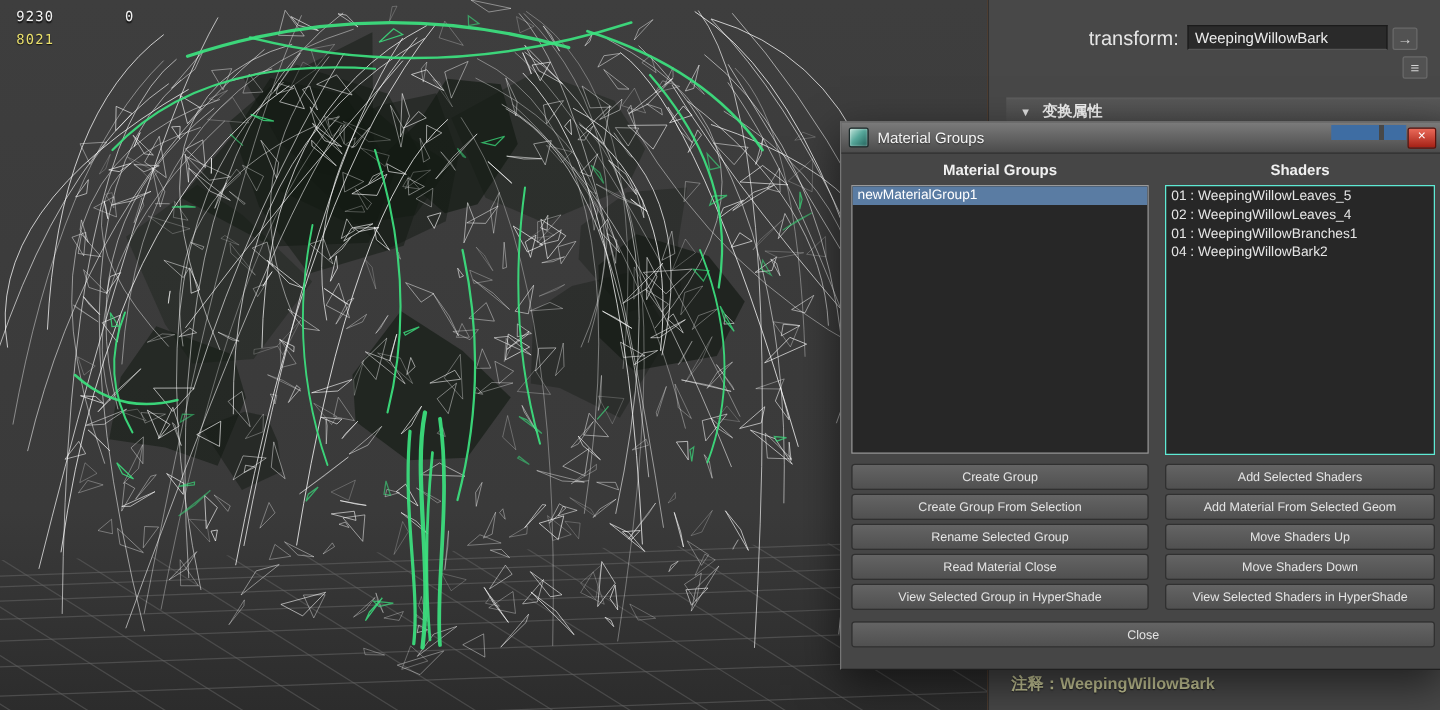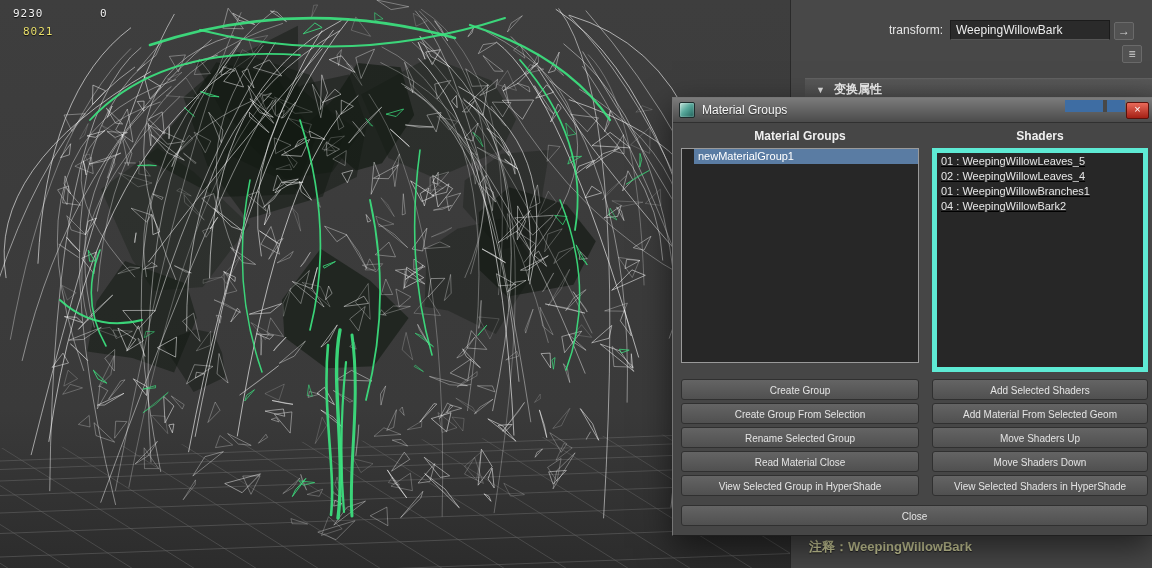--- a/index.html
+++ b/index.html
@@ -6,29 +6,29 @@
   .stage{position:relative;width:1152px;height:568px;overflow:hidden;
          font-family:"Liberation Sans",sans-serif;background:#f97316;user-select:none;}
 
   
   .viewport{position:absolute;left:0;top:0;width:790px;height:568px;
             background:linear-gradient(#3e3e3e 0%,#3a3a3a 72%,#2c2c2c 100%);}
   .viewport svg{position:absolute;left:0;top:0;}
   .hud{position:absolute;font:11px "DejaVu Sans Mono",monospace;color:#f2f2f2;
        text-shadow:0 1px 1px rgba(0,0,0,.8);letter-spacing:1px;}
   .hud.h1{left:13px;top:7px;}
-  .hud.h2{left:23px;top:25px;color:#e9df6b;}
+  .hud.h2{left:13px;top:25px;color:#e9df6b;}
   .hud.h3{left:100px;top:7px;}
 
   
   .side-panel{position:absolute;left:790px;top:0;width:362px;height:568px;
               background:#484848;border-left:1px solid #2a2a2a;}
   .transform-row{position:absolute;top:19px;left:0;width:100%;height:22px;}
   .transform-label{position:absolute;left:0;top:4px;width:152px;text-align:right;
-                   color:#e6e6e6;font-size:12px;}
+                   color:#e6e6e6;font-size:16px;}
   .transform-field{position:absolute;left:159px;top:1px;width:148px;height:16px;
                    background:#2a2a2a;border:1px solid #1b1b1b;border-bottom-color:#555;
                    color:#ececec;font-size:12px;font-family:"Liberation Sans",sans-serif;
                    padding:1px 5px;outline:none;}
   .icon-btn{position:absolute;width:18px;height:16px;color:#d4d4d4;font-size:12px;
             line-height:16px;text-align:center;cursor:pointer;}
   .icon-btn.focus{left:323px;top:3px;border:1px solid #6a6a6a;background:#525252;border-radius:2px;}
   .icon-btn.presets{left:331px;top:26px;border:1px solid #6a6a6a;background:#525252;border-radius:2px;}
 
   .section-bar{position:absolute;top:78px;left:14px;right:0;height:21px;
@@ -58,22 +58,22 @@
   .dlg-title{color:#f5f5f5;font-size:12px;text-shadow:0 1px 1px rgba(0,0,0,.5);}
   .close-btn{margin-left:auto;width:21px;height:15px;border:1px solid #5c110b;border-radius:2px;
              background:linear-gradient(#ea6a59,#a42015);color:#fff;font-size:11px;
              line-height:13px;text-align:center;cursor:pointer;}
 
   .dlg-grid{display:grid;grid-template-columns:238px 1fr;column-gap:13px;
             padding:2px 6px 0 8px;}
   .col-header{height:23px;line-height:23px;text-align:center;color:#f0f0f0;
               font-size:12px;font-weight:bold;}
   .listbox{height:213px;background:#272727;overflow:hidden;font-size:11px;}
-  .listbox.groups{border:1px solid #9a9a9a;padding-left:12px;}
-  .listbox.shaders{border:5px solid #5eead4;padding-top:1px;text-decoration:underline;}
+  .listbox.groups{border:1px solid #9a9a9a;}
+  .listbox.shaders{border:1px solid #5eead4;padding-top:1px;}
   .list-row{padding:1px 4px;color:#e6e6e6;line-height:13px;white-space:nowrap;cursor:pointer;}
   .list-row.selected{background:#5a7ca3;color:#ffffff;}
 
   .btn-col{margin-top:7px;}
   .m-btn{display:block;width:100%;height:21px;margin-bottom:3px;
          background:linear-gradient(#646464,#505050);
          border:1px solid #303030;border-radius:3px;
          color:#e4e4e4;font-size:10px;font-family:"Liberation Sans",sans-serif;
          text-align:center;line-height:19px;cursor:pointer;box-sizing:border-box;}
   .close-row{padding:6px 6px 0 8px;}

